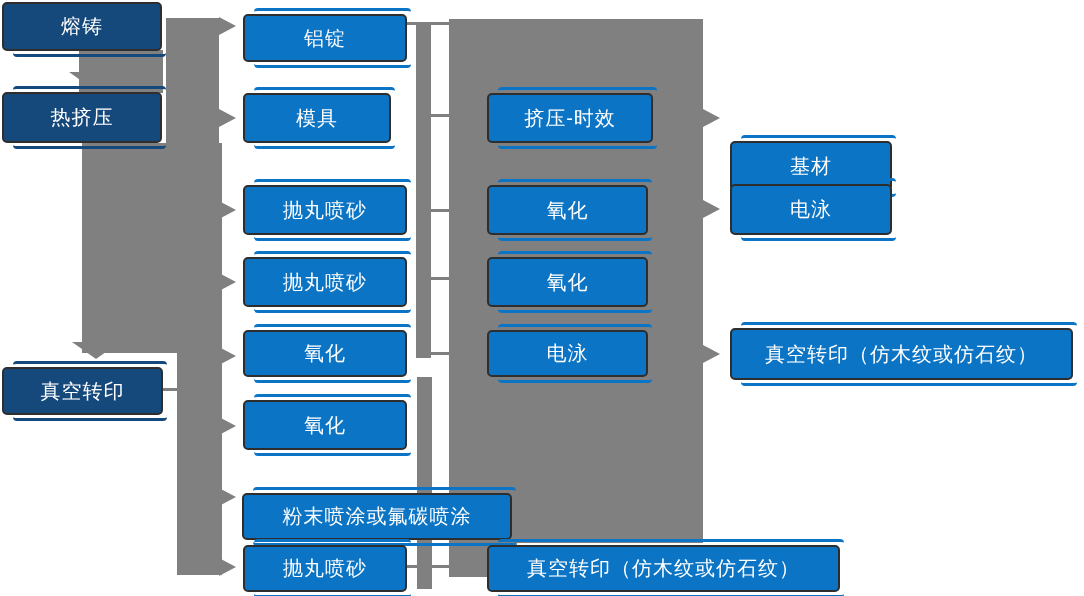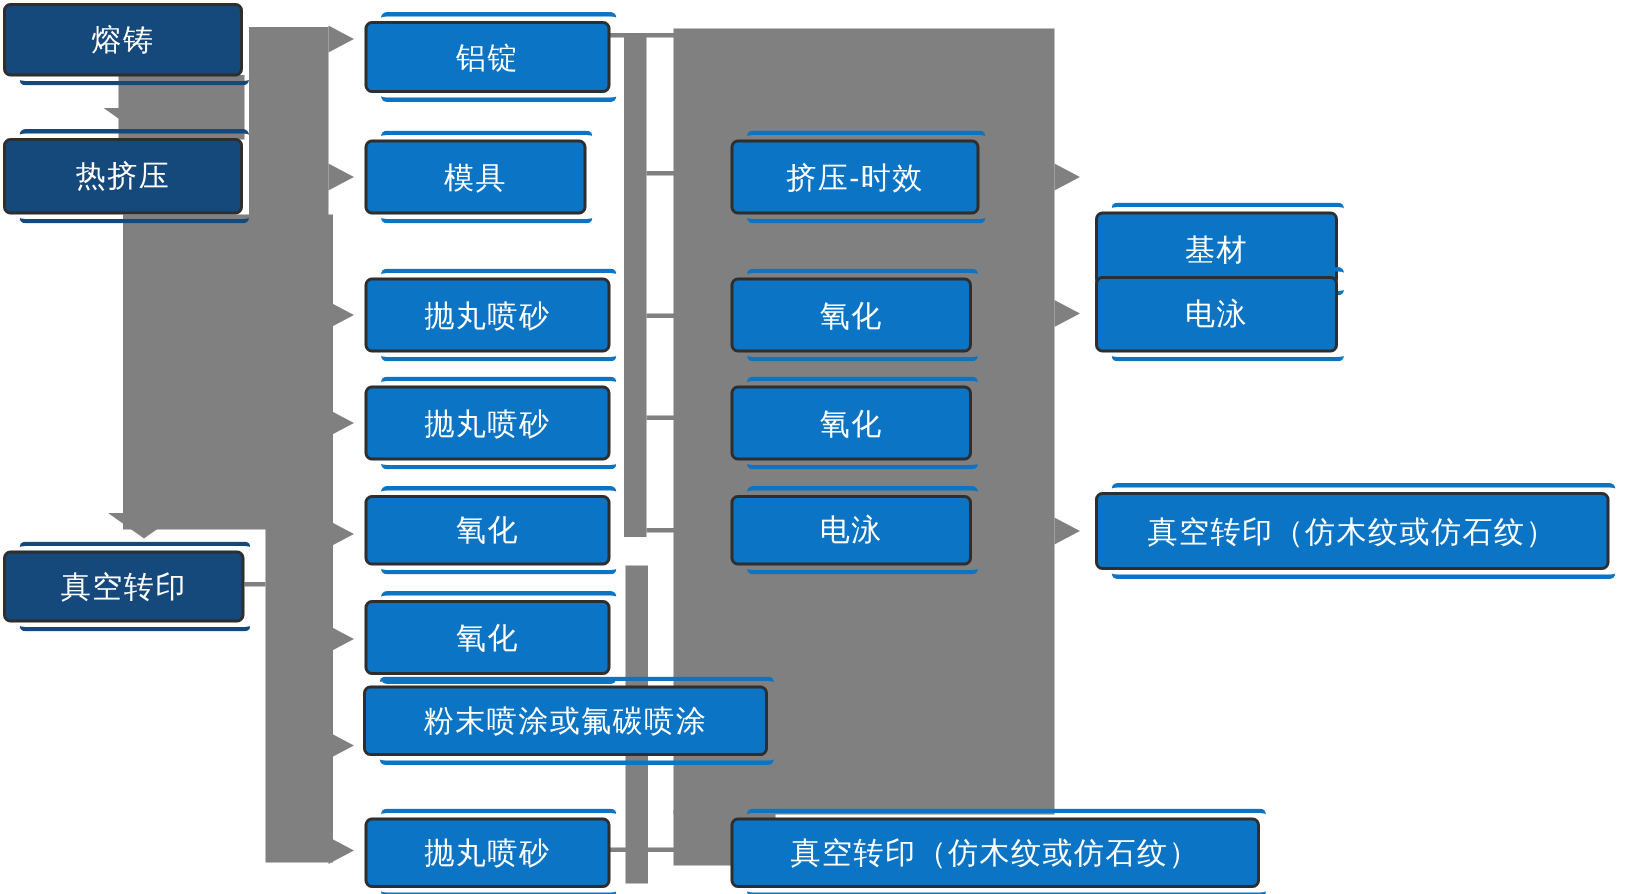--- a/index.html
+++ b/index.html
@@ -89,21 +89,21 @@
   <div class="node navy" style="left:2px;top:2px;width:160px;height:49px;">熔铸</div>
   <div class="node navy" style="left:2px;top:92px;width:160px;height:51px;">热挤压</div>
   <div class="node navy" style="left:2px;top:367px;width:161px;height:48px;">真空转印</div>
 
   <div class="node blue" style="left:243px;top:2px;width:164px;height:48px;margin-top:12px;">铝锭</div>
   <div class="node blue" style="left:243px;top:93px;width:148px;height:50px;">模具</div>
   <div class="node blue" style="left:243px;top:185px;width:164px;height:50px;">抛丸喷砂</div>
   <div class="node blue" style="left:243px;top:257px;width:164px;height:50px;">抛丸喷砂</div>
   <div class="node blue" style="left:243px;top:330px;width:164px;height:47px;">氧化</div>
   <div class="node blue" style="left:243px;top:400px;width:164px;height:50px;">氧化</div>
-  <div class="node blue" style="left:242px;top:457px;width:270px;height:47px;">粉末喷涂或氟碳喷涂</div>
+  <div class="node blue" style="left:242px;top:493px;width:270px;height:47px;">粉末喷涂或氟碳喷涂</div>
   <div class="node blue" style="left:243px;top:545px;width:164px;height:47px;">抛丸喷砂</div>
 
   <div class="node blue" style="left:487px;top:93px;width:166px;height:50px;">挤压-时效</div>
   <div class="node blue" style="left:487px;top:185px;width:161px;height:50px;">氧化</div>
   <div class="node blue" style="left:487px;top:257px;width:161px;height:50px;">氧化</div>
   <div class="node blue" style="left:487px;top:330px;width:161px;height:47px;">电泳</div>
   <div class="node blue" style="left:487px;top:545px;width:353px;height:47px;">真空转印（仿木纹或仿石纹）</div>
 
   <div class="node blue" style="left:730px;top:93px;width:162px;height:50px;margin-top:48px;">基材</div>
   <div class="node blue" style="left:730px;top:184px;width:162px;height:51px;">电泳</div>

